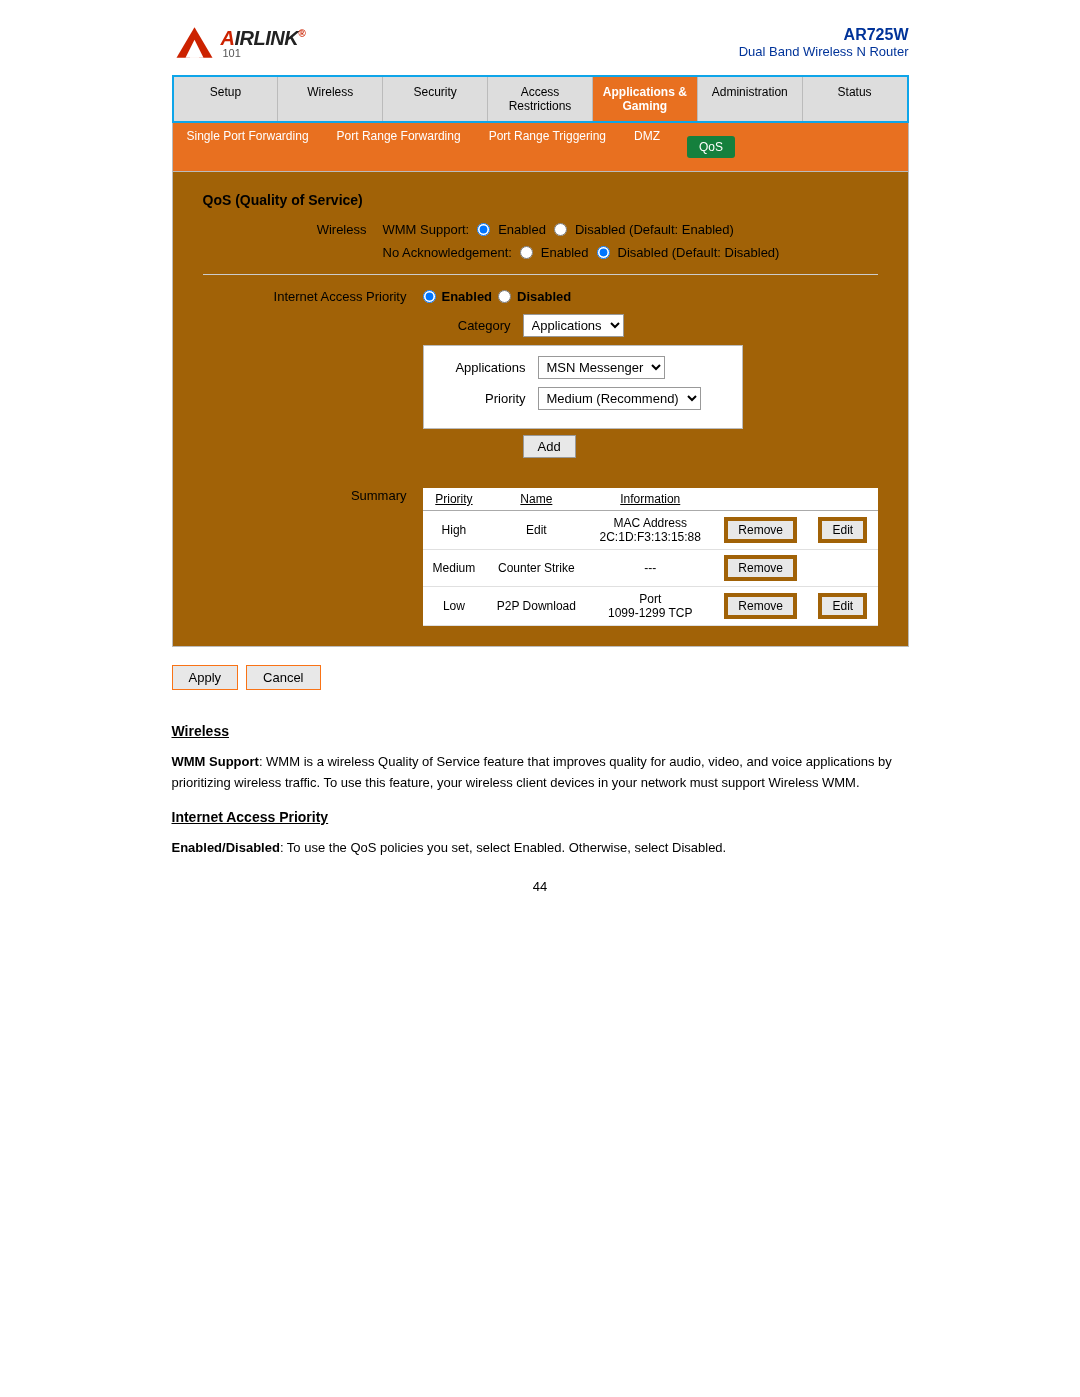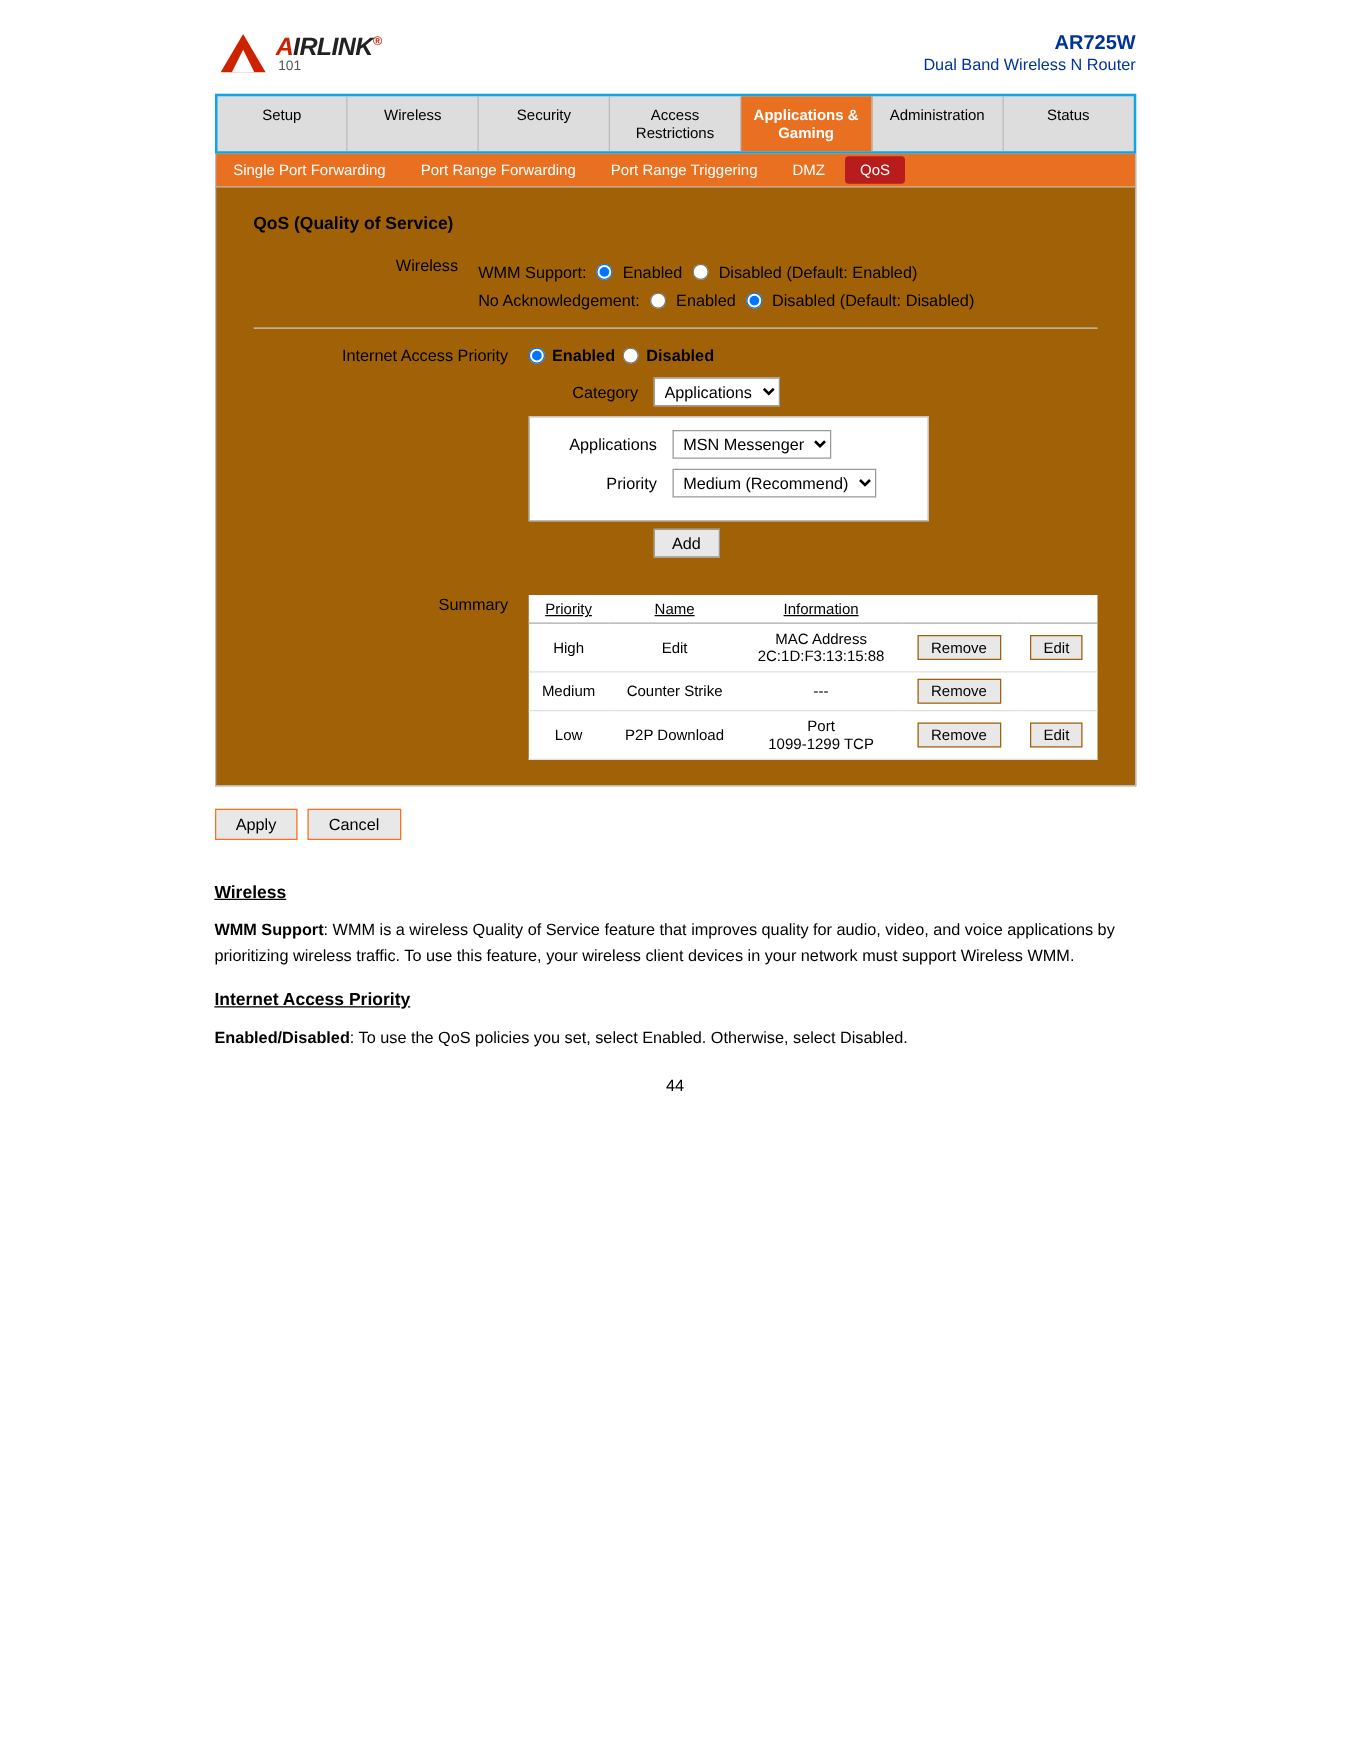--- a/index.html
+++ b/index.html
@@ -65,24 +65,24 @@
       border: 1px solid #bbb;
       border-top: none;
     }
     .sub-nav-item {
       padding: 6px 14px;
       font-size: 12px;
       color: #fff;
       cursor: pointer;
     }
     .sub-nav-item.active {
-      background: #b91c1c;
+      background: #15803d;
       color: #fff;
       border-radius: 3px;
-      margin: 2px;
+      margin: 13px;
       padding: 4px 12px;
     }
 
     
     .main-panel {
       border: 1px solid #bbb;
       border-top: none;
       background: #a16207;
       padding: 20px 30px;
     }
@@ -184,21 +184,21 @@
     }
     table.summary-tbl td {
       padding: 5px 8px;
       text-align: center;
       border-bottom: 1px solid #e0e0e0;
     }
     .btn-small {
       padding: 2px 10px;
       font-size: 12px;
       background: #e8e8e8;
-      border: 1px solid #a16207;
+      border: 4px solid #a16207;
       cursor: pointer;
     }
 
     
     .bottom-btns {
       margin-top: 18px;
       margin-left: 0;
       display: flex;
       gap: 8px;
     }
@@ -314,21 +314,21 @@
     <div class="sub-nav-item">DMZ</div>
     <div class="sub-nav-item active">QoS</div>
   </div>
 
   <div class="main-panel">
 
     <div class="section-title">QoS (Quality of Service)</div>
 
     <div class="form-row">
       <div class="form-label">Wireless</div>
-      <div style="display:flex; align-items:center; gap:8px;margin-top:10px;">
+      <div style="display:flex; align-items:center; gap:8px;">
         <span>WMM Support:</span>
         <input type="radio" name="wmm" checked="" style="">
         <label>Enabled</label>
         <input type="radio" name="wmm" style="">
         <label>Disabled (Default: Enabled)</label>
       </div>
     </div>
 
     <div class="form-row">
       <div class="form-label"></div>

